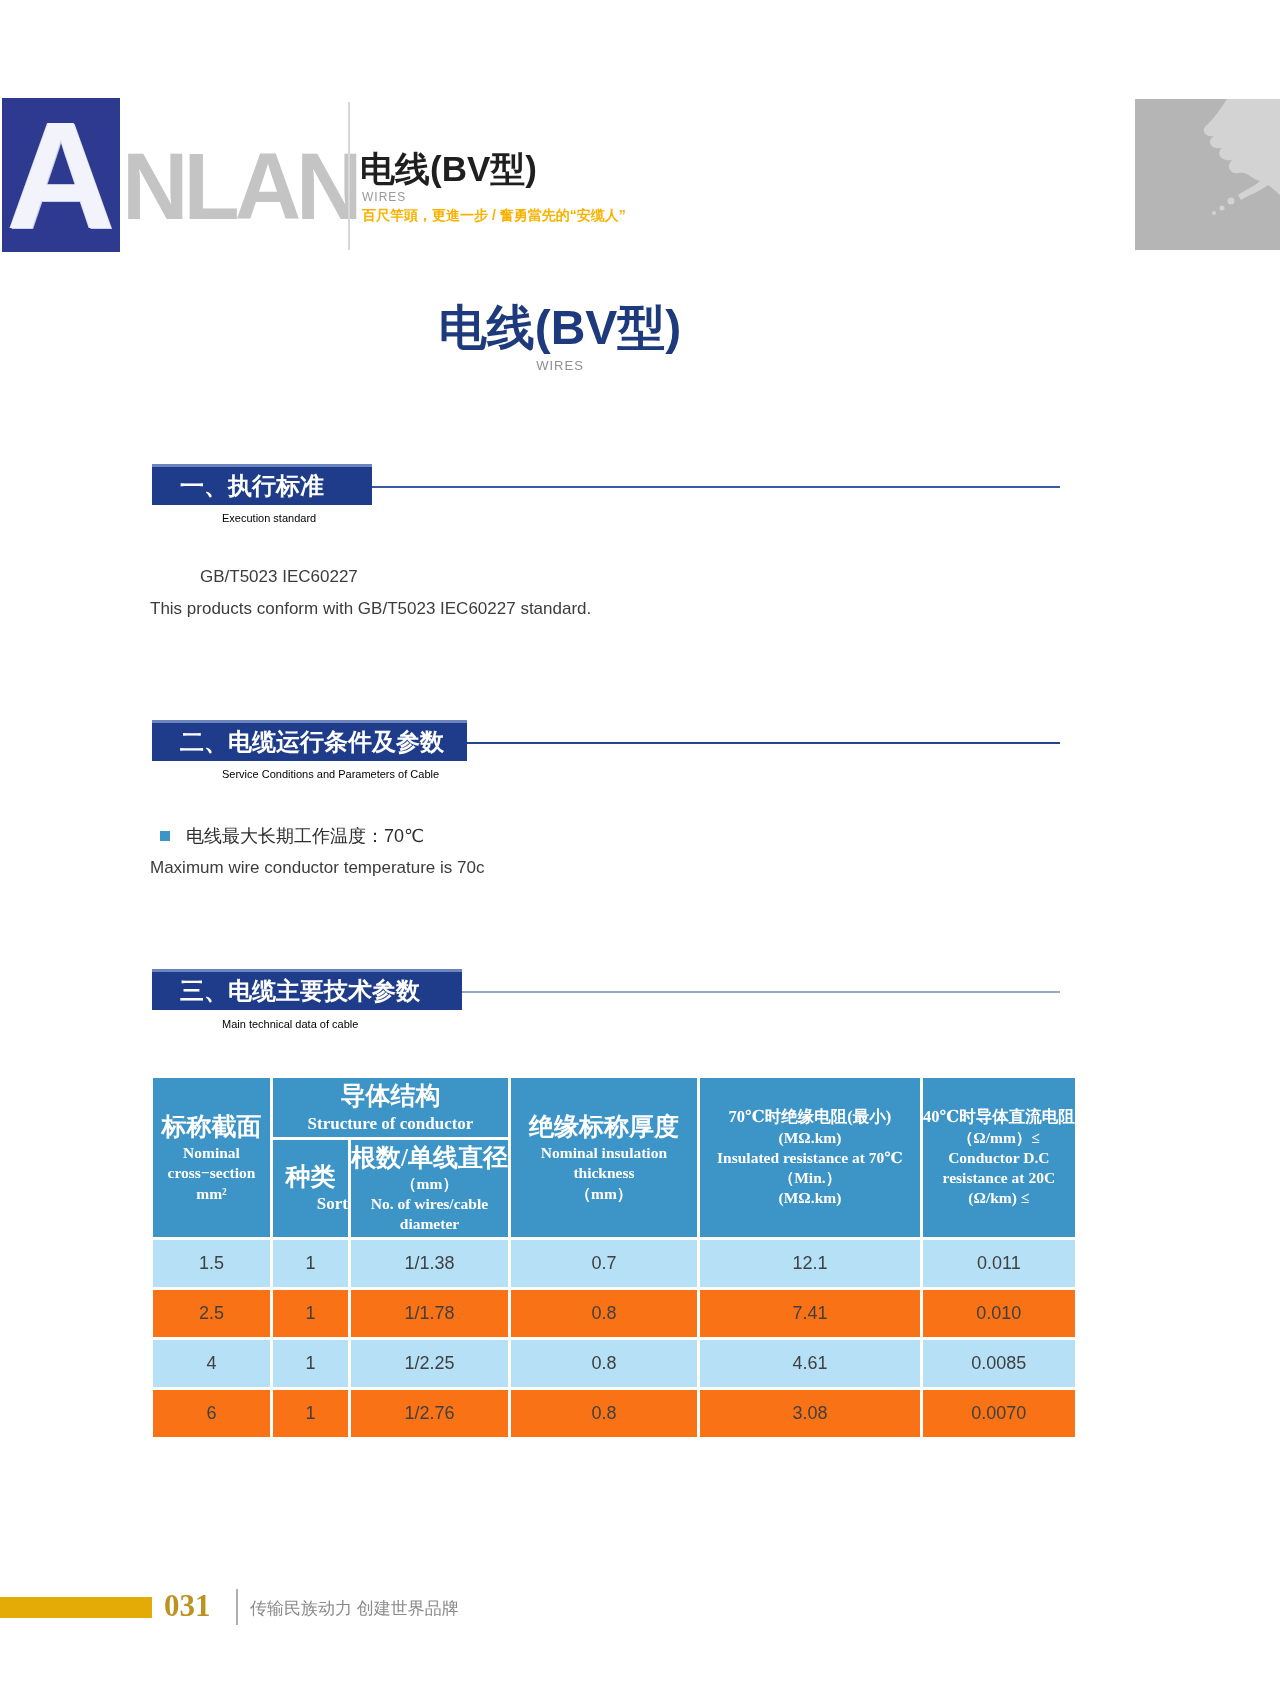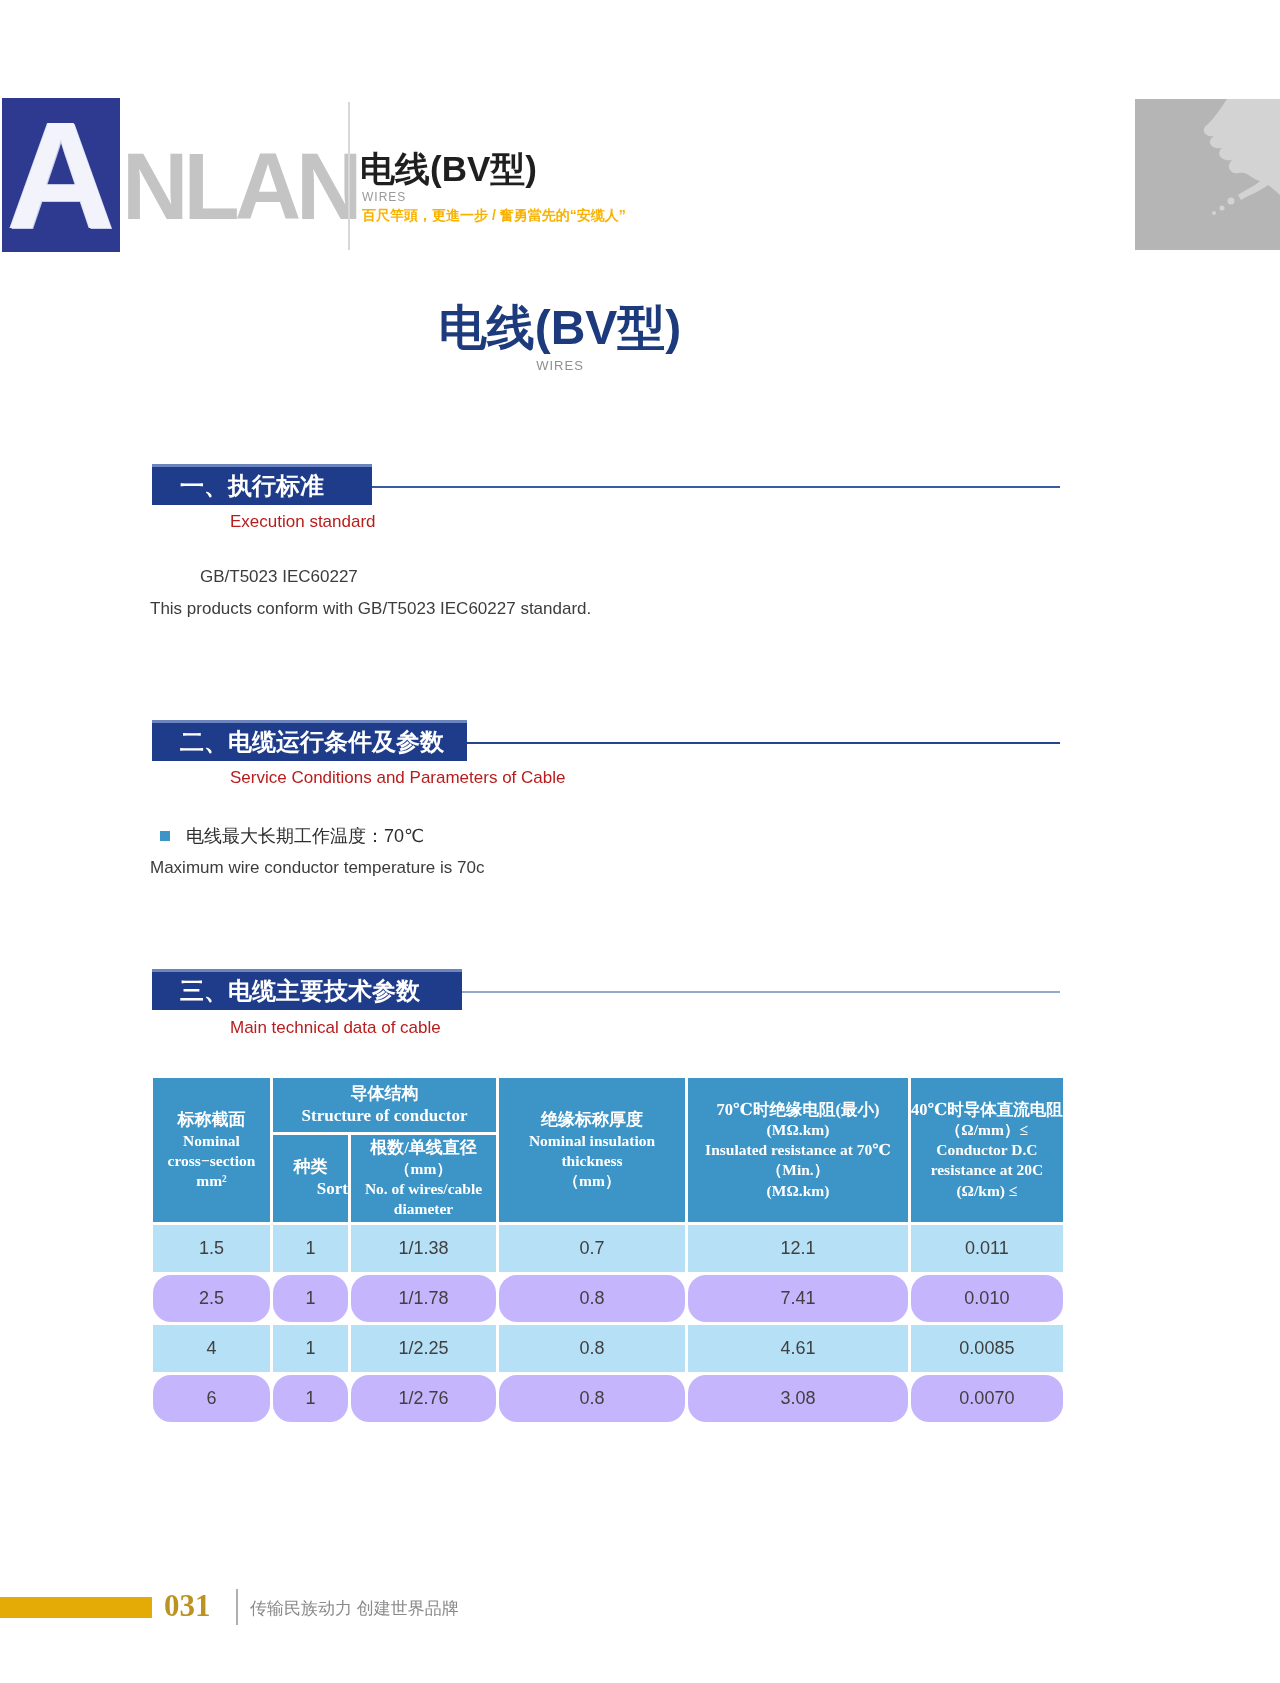--- a/index.html
+++ b/index.html
@@ -22,33 +22,33 @@
   
   .main-title{position:absolute;left:0;top:296px;width:1120px;text-align:center;
     font-size:48px;font-weight:bold;color:#1c3a7c;}
   .main-sub{position:absolute;left:0;top:358px;width:1120px;text-align:center;
     font-size:13px;color:#8f8f8f;letter-spacing:1px;}
   
   .sec-box{position:absolute;left:152px;height:38px;background:#1e3c8a;border-top:3px solid #6d85bf;
     color:#ffffff;font-size:24px;font-weight:bold;display:flex;align-items:center;padding-left:28px;
     box-sizing:content-box;z-index:2;}
   .sec-line{position:absolute;height:2px;z-index:1;}
-  .sec-caption{position:absolute;left:230px;font-size:17px;color:#b91c1c;}
+  .sec-caption{position:absolute;left:222px;font-size:11px;color:#000000;}
   .body-text{position:absolute;font-size:17px;color:#3c3c3c;}
   .bullet-sq{position:absolute;left:160px;width:10px;height:10px;background:#3d94c6;}
   
   .spec-table{position:absolute;left:150px;top:1075px;border-collapse:separate;border-spacing:3px;}
   .spec-table th{background:#3d94c6;color:#ffffff;font-family:"Liberation Serif","DejaVu Serif",serif;
     font-weight:bold;text-align:center;vertical-align:middle;padding:2px 0;}
   .spec-table td{text-align:center;vertical-align:middle;font-size:18px;color:#404040;height:45px;}
-  .h-zh{font-size:17px;line-height:1.3;white-space:nowrap;}
+  .h-zh{font-size:25px;line-height:1.3;white-space:nowrap;}
   .h-zh-sm{font-size:16.5px;line-height:1.3;white-space:nowrap;}
   .h-en{font-size:15.5px;line-height:1.3;white-space:nowrap;}
   .row-blue td{background:#b5e0f6;}
-  .row-green td{background:#c4b5fd;border-radius:18px;}
+  .row-green td{background:#f97316;}
   
   .footer-bar{position:absolute;left:0;top:1597px;width:152px;height:21px;background:#e4aa05;}
   .footer-num{position:absolute;left:164px;top:1588px;font-family:"Liberation Serif","DejaVu Serif",serif;
     font-weight:bold;font-size:31px;color:#bc9322;}
   .footer-divider{position:absolute;left:236px;top:1589px;width:2px;height:36px;background:#b0b0b0;}
   .footer-slogan{position:absolute;left:250px;top:1597px;font-size:17px;color:#8a8a8a;}
 </style>
 </head>
 <body>
 

